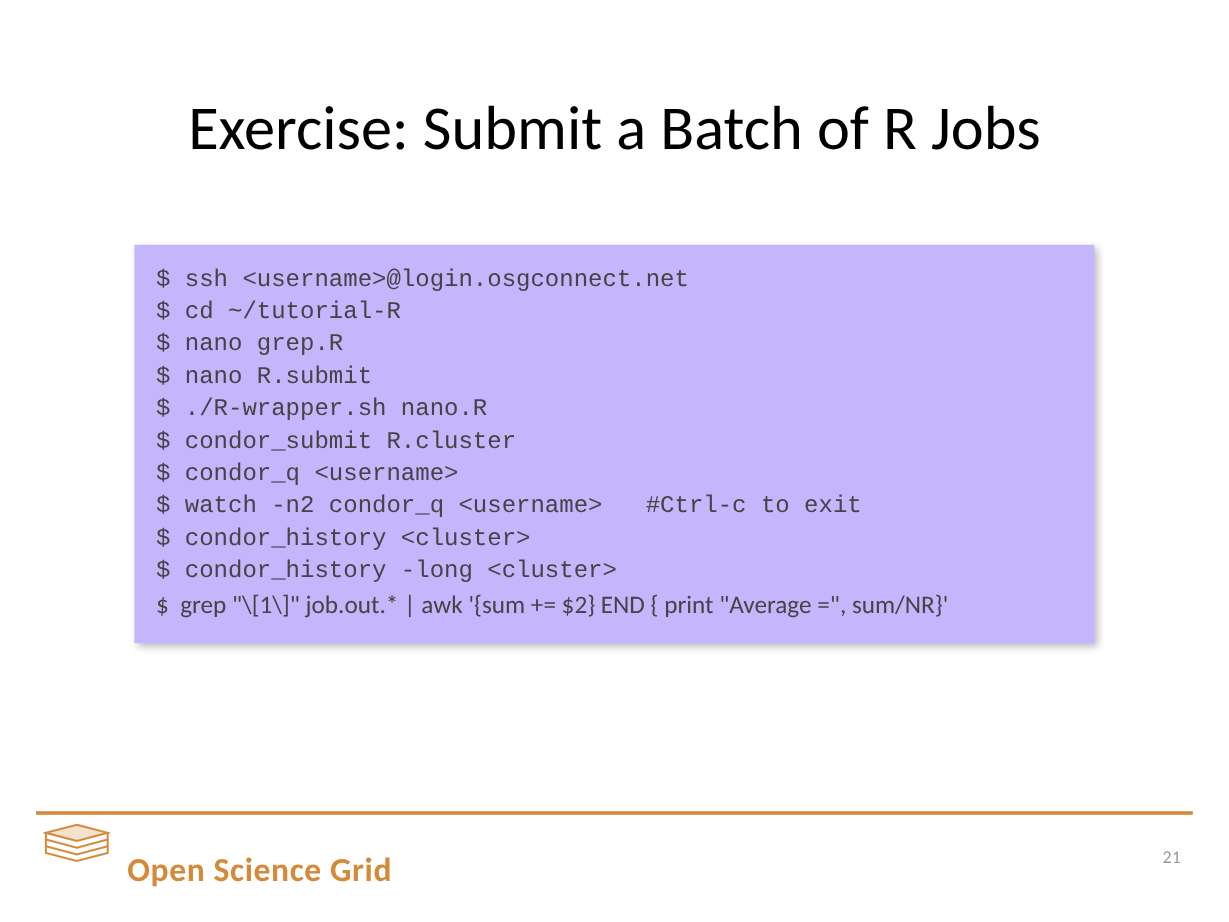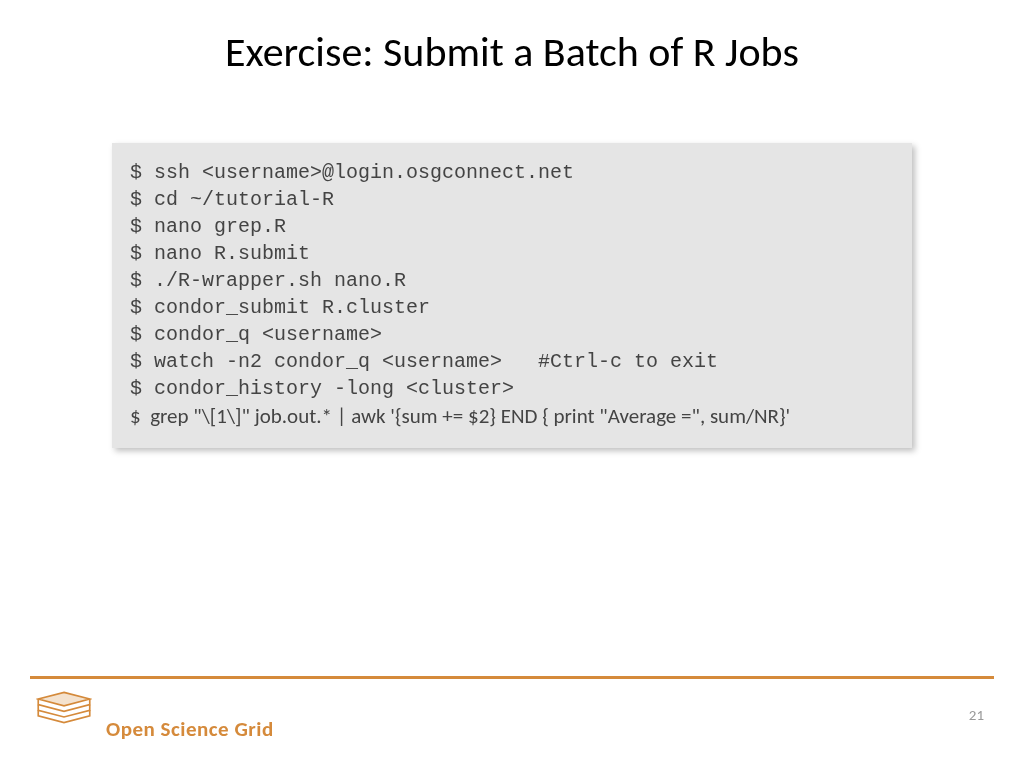--- a/index.html
+++ b/index.html
@@ -6,29 +6,29 @@
     body {
       width: 1024px;
       height: 768px;
       background: #fff;
       font-family: Calibri, Arial, sans-serif;
       position: relative;
       overflow: hidden;
     }
     .title {
       text-align: center;
-      font-size: 42px;
+      font-size: 52px;
       color: #000;
-      padding-top: 26px;
+      padding-top: 74px;
       font-weight: 400;
     }
     .terminal {
       margin: 66px auto 0;
       width: 800px;
-      background: #e5e5e5;
+      background: #c4b5fd;
       padding: 16px 18px 18px;
       box-shadow: 3px 3px 6px rgba(0,0,0,.25);
       font-family: 'Courier New', Courier, monospace;
       font-size: 20px;
       color: #444;
       line-height: 1.35;
     }
     .terminal .line { white-space: pre; }
     .terminal .line.sans {
       font-family: Calibri, Arial, sans-serif;
@@ -49,21 +49,21 @@
     .logo-row {
       position: absolute;
       left: 36px;
       bottom: 26px;
       display: flex;
       align-items: center;
       gap: 14px;
     }
     .logo { width: 56px; height: 36px; }
     .brand {
-      font-size: 21px;
+      font-size: 28px;
       font-weight: 600;
       color: #d58a3b;
       letter-spacing: .5px;
       margin-top: 43px;
     }
     .pagenum {
       position: absolute;
       right: 40px;
       bottom: 44px;
       font-size: 15px;
@@ -77,20 +77,21 @@
 
 <div class="terminal">
   <div class="line">$ ssh &lt;username&gt;@login.osgconnect.net</div>
   <div class="line">$ cd ~/tutorial-R</div>
   <div class="line">$ nano grep.R</div>
   <div class="line">$ nano R.submit</div>
   <div class="line">$ ./R-wrapper.sh nano.R</div>
   <div class="line">$ condor_submit R.cluster</div>
   <div class="line">$ condor_q &lt;username&gt;</div>
   <div class="line">$ watch -n2 condor_q &lt;username&gt;   #Ctrl-c to exit</div>
+  <div class="line">$ condor_history &lt;cluster&gt;</div>
   <div class="line">$ condor_history -long &lt;cluster&gt;</div>
   <div class="line sans">$  grep "\[1\]" job.out.* | awk '{sum += $2} END { print "Average =", sum/NR}'</div>
 </div>
 
 <div class="footer-area">
   <div class="hr"></div>
   <div class="logo-row">
     <svg class="logo" viewBox="0 0 100 60">
       <g fill="none" stroke="#d58a3b" stroke-width="3">
         <polygon points="50,2 96,14 50,26 4,14"></polygon>

